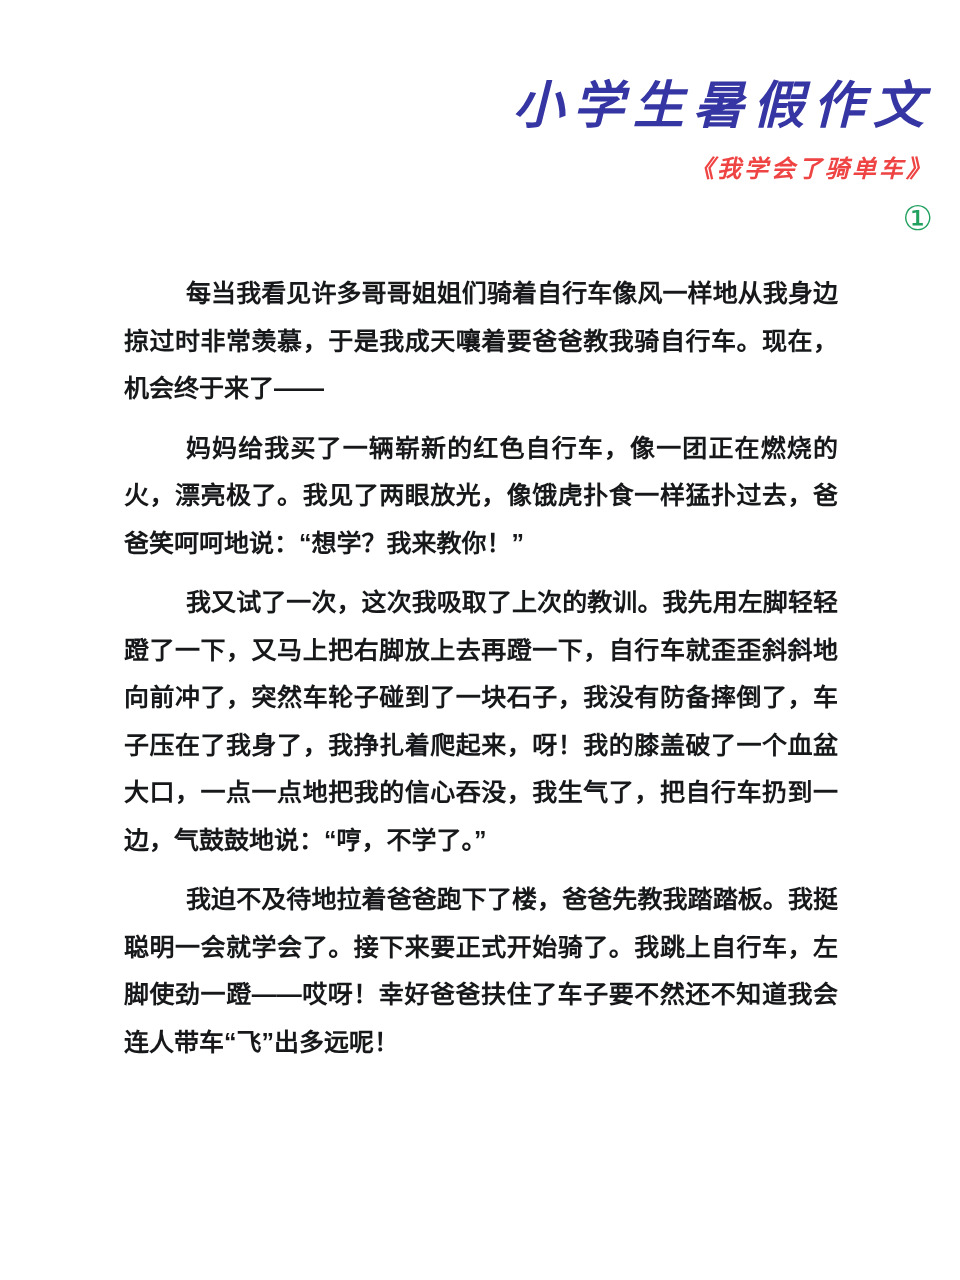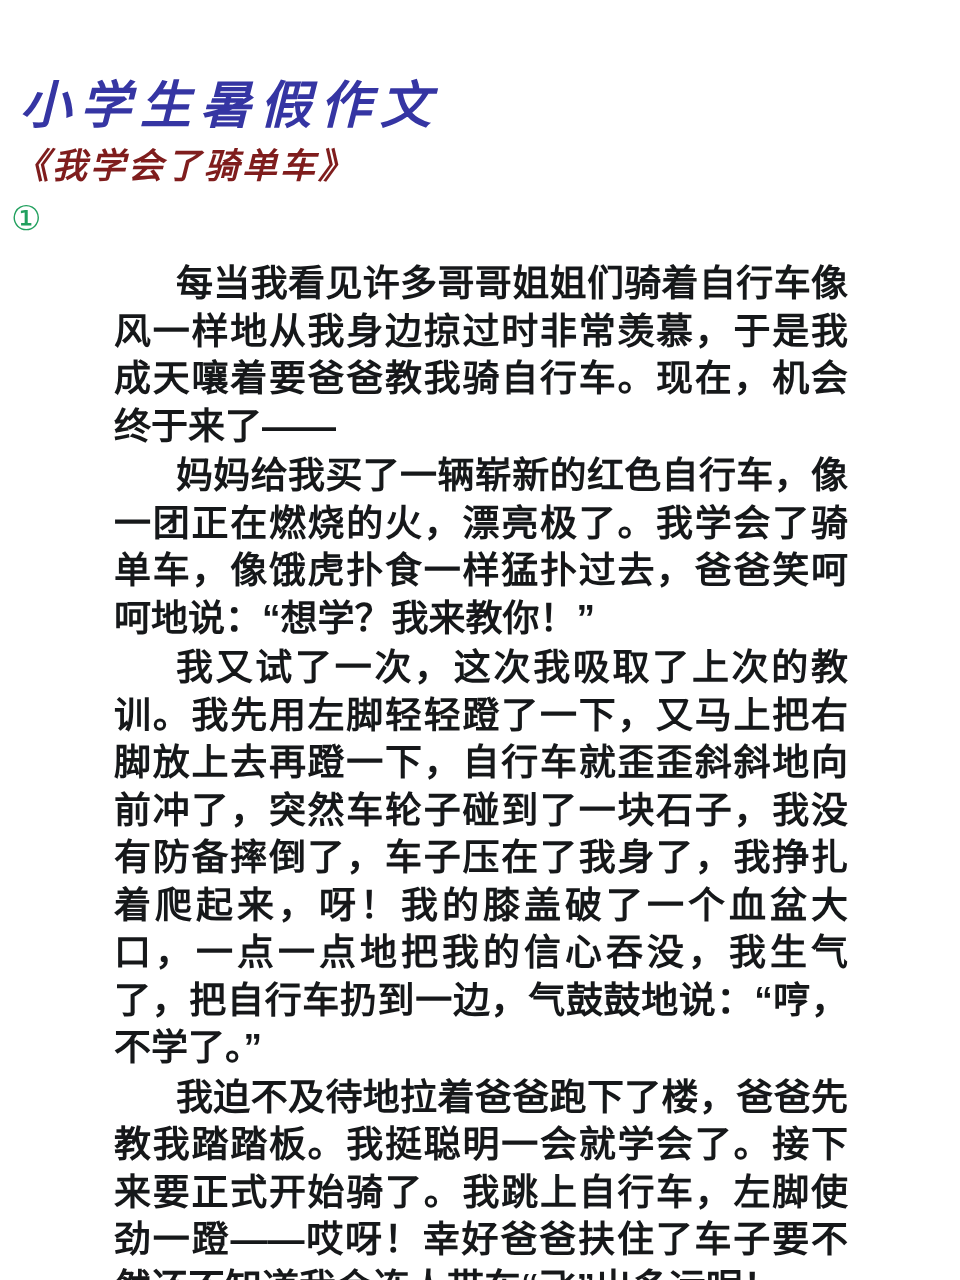--- a/index.html
+++ b/index.html
@@ -13,46 +13,46 @@
     height: 1280px;
     background: #ffffff;
     overflow: hidden;
     font-family: "Liberation Sans", "DejaVu Sans", sans-serif;
     -webkit-font-smoothing: antialiased;
   }
 
   
   .title-block {
     position: absolute;
-    left: 11px;
+    left: 5px;
     top: 76px;
     width: 928px;
-    text-align: left;
+    text-align: right;
   }
   .doc-title {
     display: block;
     font-family: "DejaVu Serif", "Liberation Serif", serif;
     font-size: 51px;
     line-height: 58px;
     font-weight: bold;
     font-style: italic;
     color: #3535a3;
     letter-spacing: 9px;
     text-indent: 9px;
     white-space: nowrap;
   }
   .doc-subtitle {
     display: block;
     margin-top: 14px;
-    font-family: Liberation Mono, monospace;
-    font-size: 35px;
+    font-family: Liberation Serif, serif;
+    font-size: 24px;
     line-height: 42px;
     font-weight: bold;
     font-style: italic;
-    color: #7f1d1d;
+    color: #ef4444;
     letter-spacing: 3px;
     text-indent: 3px;
     white-space: nowrap;
   }
   .page-marker {
     display: block;
     margin-top: 9px;
     font-size: 34px;
     line-height: 38px;
     color: #21a05e;
@@ -60,22 +60,22 @@
   }
 
   
   .body-text {
     position: absolute;
     left: 112px;
     top: 258px;
     width: 738px;
   }
   .para {
-    margin: 2px;
-    font-size: 37px;
+    margin: 12px;
+    font-size: 25px;
     line-height: 47.5px;
     font-weight: bold;
     color: #16181a;
     text-align: justify;
     text-justify: inter-character;
     text-indent: 62px;
     letter-spacing: 0px;
     word-break: break-all;
   }
   .para + .para { margin-top: 0; }
@@ -86,18 +86,18 @@
 <div class="page">
 
   <div class="title-block">
     <span class="doc-title">小学生暑假作文</span>
     <span class="doc-subtitle">《我学会了骑单车》</span>
     <span class="page-marker">①</span>
   </div>
 
   <div class="body-text">
     <p class="para">每当我看见许多哥哥姐姐们骑着自行车像风一样地从我身边掠过时非常羡慕，于是我成天嚷着要爸爸教我骑自行车。现在，机会终于来了——</p>
-    <p class="para">妈妈给我买了一辆崭新的红色自行车，像一团正在燃烧的火，漂亮极了。我学会了骑单车，像饿虎扑食一样猛扑过去，爸爸笑呵呵地说：“想学？我来教你！”</p>
+    <p class="para">妈妈给我买了一辆崭新的红色自行车，像一团正在燃烧的火，漂亮极了。我见了两眼放光，像饿虎扑食一样猛扑过去，爸爸笑呵呵地说：“想学？我来教你！”</p>
     <p class="para">我又试了一次，这次我吸取了上次的教训。我先用左脚轻轻蹬了一下，又马上把右脚放上去再蹬一下，自行车就歪歪斜斜地向前冲了，突然车轮子碰到了一块石子，我没有防备摔倒了，车子压在了我身了，我挣扎着爬起来，呀！我的膝盖破了一个血盆大口，一点一点地把我的信心吞没，我生气了，把自行车扔到一边，气鼓鼓地说：“哼，不学了。”</p>
     <p class="para">我迫不及待地拉着爸爸跑下了楼，爸爸先教我踏踏板。我挺聪明一会就学会了。接下来要正式开始骑了。我跳上自行车，左脚使劲一蹬——哎呀！幸好爸爸扶住了车子要不然还不知道我会连人带车“飞”出多远呢！</p>
   </div>
 
 </div>
 
 </body></html>

